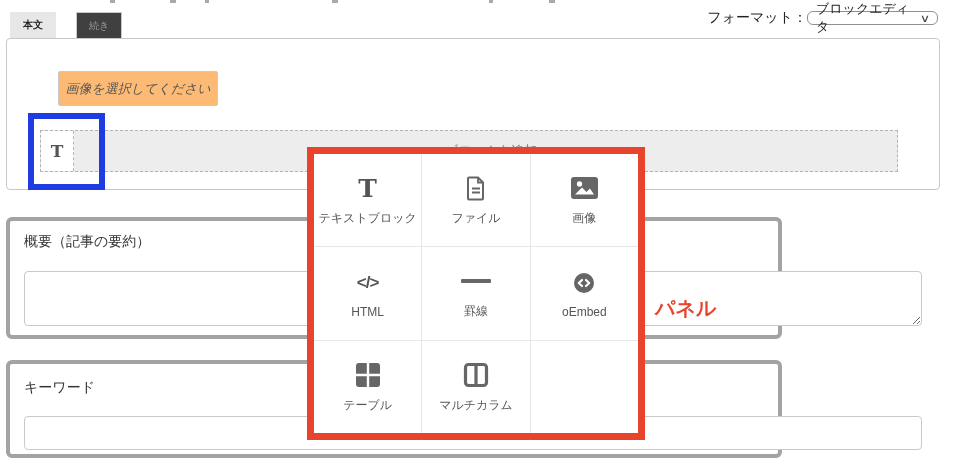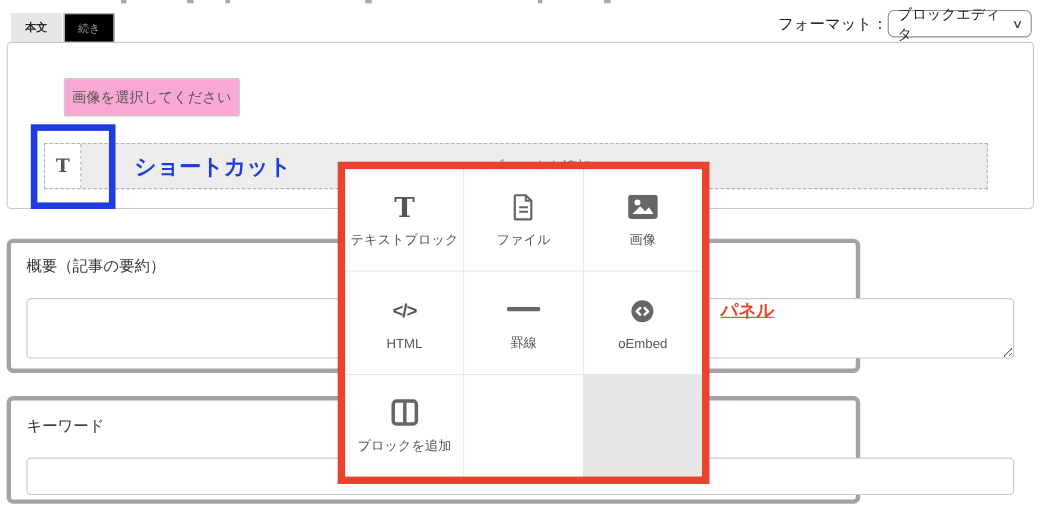--- a/index.html
+++ b/index.html
@@ -5,31 +5,31 @@
   * { margin:0; padding:0; box-sizing:border-box; }
   body { background:#fff; font-family:"Liberation Sans", sans-serif; }
   .screen { position:relative; width:960px; height:465px; background:#fff; overflow:hidden; }
 
   
   .remnant { position:absolute; top:0; height:3px; background:#a9a9a9; }
 
   
   .tab { position:absolute; top:12px; height:26px; width:46px; display:flex; align-items:center; justify-content:center; font-size:10px; cursor:pointer; }
   .tab.active { left:10px; background:#e7e7e7; color:#222; font-weight:bold; border:1px solid #e7e7e7; }
-  .tab.inactive { left:58px; background:#000000; color:#9a9a9a; border:1px solid #c9c9c9; border-bottom:none; }
+  .tab.inactive { left:76px; background:#404040; color:#9a9a9a; border:1px solid #c9c9c9; border-bottom:none; }
 
   
   .format-control { position:absolute; top:9px; right:22px; display:flex; align-items:center; gap:0; }
   .format-label { font-size:14px; color:#222; }
-  .format-select { width:131px; height:25px; border:1px solid #8f8f8f; border-radius:6px; background:#fff; display:flex; align-items:center; justify-content:space-between; padding:0 8px; font-size:13px; color:#222; cursor:pointer; }
+  .format-select { width:131px; height:14px; border:1px solid #8f8f8f; border-radius:6px; background:#fff; display:flex; align-items:center; justify-content:space-between; padding:0 8px; font-size:13px; color:#222; cursor:pointer; }
   .format-select .chev { font-size:11px; color:#444; transform:scaleX(1.3); }
 
   
   .main-box { position:absolute; left:6px; top:38px; width:934px; height:152px; border:1px solid #c8c8c8; border-radius:4px; background:#fff; }
-  .select-image-btn { position:absolute; left:51px; top:32px; width:160px; height:35px; background:#f9a8d4; border:1px solid #c9c9c9; border-radius:2px; font-size:13px; color:#555; cursor:pointer; font-family:"Liberation Sans",sans-serif; }
+  .select-image-btn { position:absolute; left:51px; top:32px; width:160px; height:35px; background:#fdba74; border:1px solid #c9c9c9; border-radius:2px; font-size:13px; color:#555; cursor:pointer; font-family:"Liberation Sans",sans-serif;font-style:italic; }
 
   
   .add-bar { position:absolute; left:40px; top:130px; width:858px; height:42px; border:1px dashed #b3b3b3; background:#ededed; display:flex; align-items:stretch; }
   .shortcut-btn { width:33px; background:#fff; border-right:1px dashed #b3b3b3; display:flex; align-items:center; justify-content:center; font-family:"DejaVu Serif", serif; font-weight:bold; font-size:17px; color:#555; cursor:pointer; }
   .add-bar-label { flex:1; display:flex; align-items:center; justify-content:center; font-size:13px; color:#777; cursor:pointer; }
 
   
   .section { position:absolute; left:6px; width:776px; border:4px solid #a3a3a3; border-radius:6px; background:#fff; }
   .section-excerpt { top:217px; height:122px; }
   .section-keywords { top:360px; height:98px; }
@@ -44,21 +44,21 @@
   .panel-cell.empty { cursor:default; }
   .cell-icon { height:30px; display:flex; align-items:center; justify-content:center; }
   .cell-label { font-size:12px; color:#555; }
   .tserif { font-family:"DejaVu Serif", serif; font-weight:bold; font-size:25px; color:#555; line-height:1; }
   .code-glyph { font-size:17px; font-weight:bold; color:#555; letter-spacing:-1px; }
   .hr-glyph { width:30px; height:4px; background:#666; border-radius:1px; }
 
   
   .blue-rect { position:absolute; left:28px; top:113px; width:77px; height:77px; border:6px solid #1f3ce0; background:transparent; pointer-events:none; }
   .shortcut-label { position:absolute; left:122px; top:138px; font-size:20px; font-weight:bold; color:#1f3ce0; }
-  .panel-label { position:absolute; left:655px; top:272px; font-size:16px; font-weight:bold; color:#e8432d;text-decoration:underline; }
+  .panel-label { position:absolute; left:655px; top:295px; font-size:20px; font-weight:bold; color:#e8432d; }
 </style>
 </head>
 <body>
 
 <div class="screen">
 
   <div class="remnant" style="left:110px;width:5px;"></div>
   <div class="remnant" style="left:170px;width:6px;"></div>
   <div class="remnant" style="left:205px;width:4px;"></div>
   <div class="remnant" style="left:332px;width:6px;"></div>
@@ -145,33 +145,41 @@
         <div class="cell-icon">
           <svg width="24" height="24" viewBox="0 0 24 24">
               <circle cx="12" cy="12" r="10" fill="#666"></circle>
               <path d="M10 9l-3.2 3 3.2 3" stroke="#fff" stroke-width="2.2" fill="none" stroke-linecap="round" stroke-linejoin="round"></path>
               <path d="M14 9l3.2 3-3.2 3" stroke="#fff" stroke-width="2.2" fill="none" stroke-linecap="round" stroke-linejoin="round"></path>
             </svg>
         </div>
         <div class="cell-label">oEmbed</div>
       </div>
 
+      <div class="panel-cell">
+        <div class="cell-icon">
+          <svg width="26" height="26" viewBox="0 0 26 26">
+              <rect x="1" y="1" width="24" height="24" rx="3" fill="#666"></rect>
+              <path d="M1 13h24M13 1v24" stroke="#fff" stroke-width="2.4"></path>
+            </svg>
+        </div>
+        <div class="cell-label">テーブル</div>
+      </div>
 
       <div class="panel-cell">
         <div class="cell-icon">
           <svg width="26" height="26" viewBox="0 0 26 26">
               <rect x="2.5" y="2.5" width="21" height="21" rx="3" fill="none" stroke="#666" stroke-width="3.2"></rect>
               <path d="M13 2.5v21" stroke="#666" stroke-width="3.2"></path>
             </svg>
         </div>
-        <div class="cell-label">ブロックを追加</div>
+        <div class="cell-label">マルチカラム</div>
       </div>
 
       <div class="panel-cell empty"></div>
 
     </div>
   </div>
 
   <div class="blue-rect" style="border-color: rgb(31, 60, 224);"></div>
-  <div class="shortcut-label" style="color: rgb(31, 60, 224);">ショートカット</div>
   <div class="panel-label" style="color: rgb(232, 67, 45);">パネル</div>
 
 </div>
 
 </body></html>

